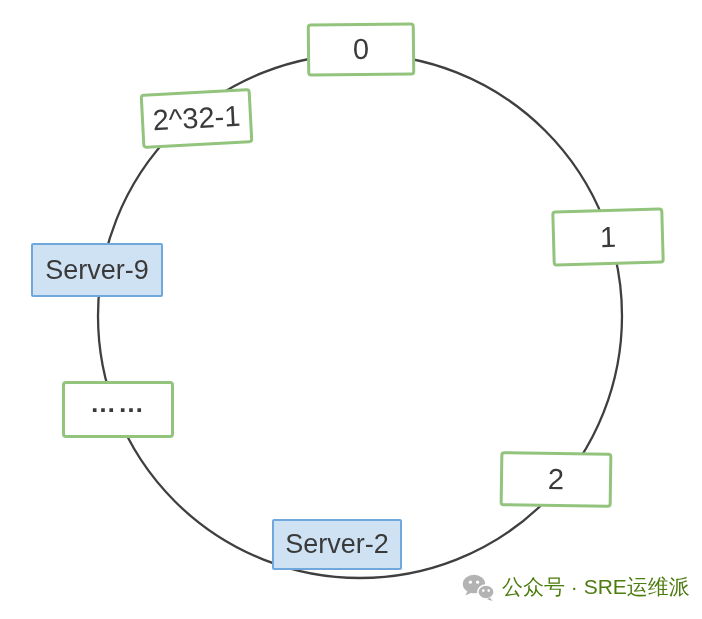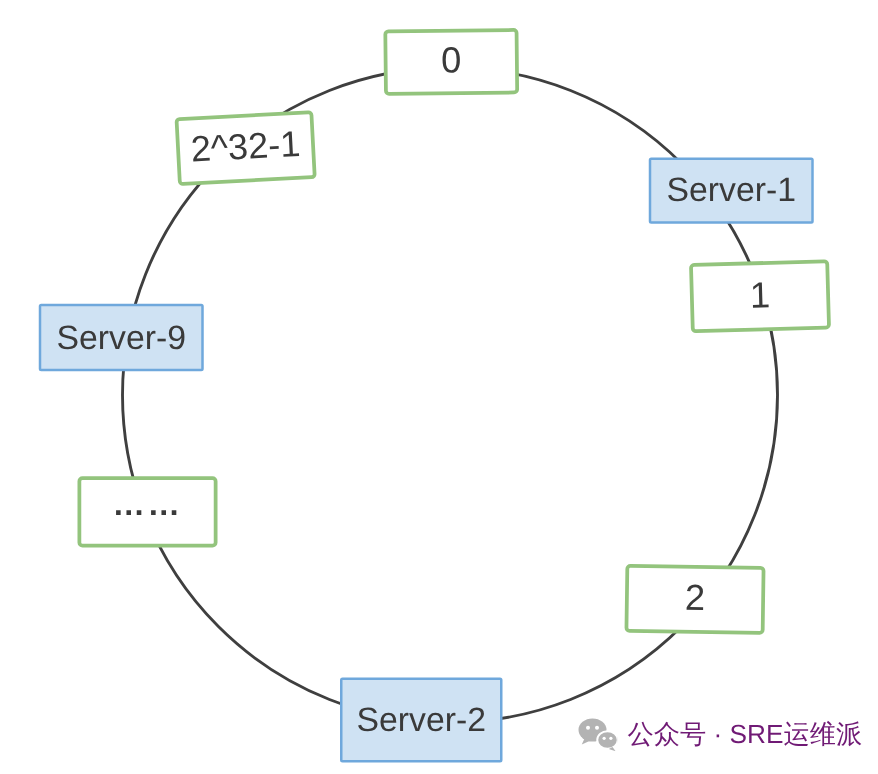--- a/index.html
+++ b/index.html
@@ -32,21 +32,21 @@
   .dots-label{
     letter-spacing:2px;
     transform:translateY(-28%);
     font-weight:bold;
     font-size:26px;
   }
   #watermark{
     position:absolute;
     left:462px;top:573px;
     display:flex;align-items:center;gap:8px;
-    color:#701a75;
+    color:#4d7c0f;
     font-size:21px;
     z-index:3;
     white-space:nowrap;
   }
 </style>
 </head>
 <body>
 
 <div id="canvas">
 
@@ -67,29 +67,26 @@
   </div>
 
   <div class="node" style="left:62px;top:381px;width:112px;height:57px">
     <span class="dots-label">……</span>
   </div>
 
   <div class="node" style="left:500px;top:452px;width:112px;height:55px;transform:rotate(0.8deg)">
     <span>2</span>
   </div>
 
-  <div class="node server" style="left:519px;top:126px;width:132px;height:53px">
-    <span>Server-1</span>
-  </div>
 
   <div class="node server" style="left:31px;top:243px;width:132px;height:54px">
     <span>Server-9</span>
   </div>
 
-  <div class="node server" style="left:272px;top:542px;width:130px;height:68px">
+  <div class="node server" style="left:272px;top:519px;width:130px;height:51px">
     <span>Server-2</span>
   </div>
 
   <div id="watermark">
     <svg width="32" height="27" viewBox="0 0 32 27">
       <g fill="#b3b3b3">
         <ellipse cx="12" cy="10" rx="11.2" ry="9.2"></ellipse>
         <path d="M6 16 L3.4 21.5 L10.5 18.3 Z"></path>
         <ellipse cx="24" cy="18" rx="8.2" ry="7" stroke="#ffffff" stroke-width="1.6"></ellipse>
         <path d="M28 23.5 L30.5 27 L25 25.2 Z"></path>

